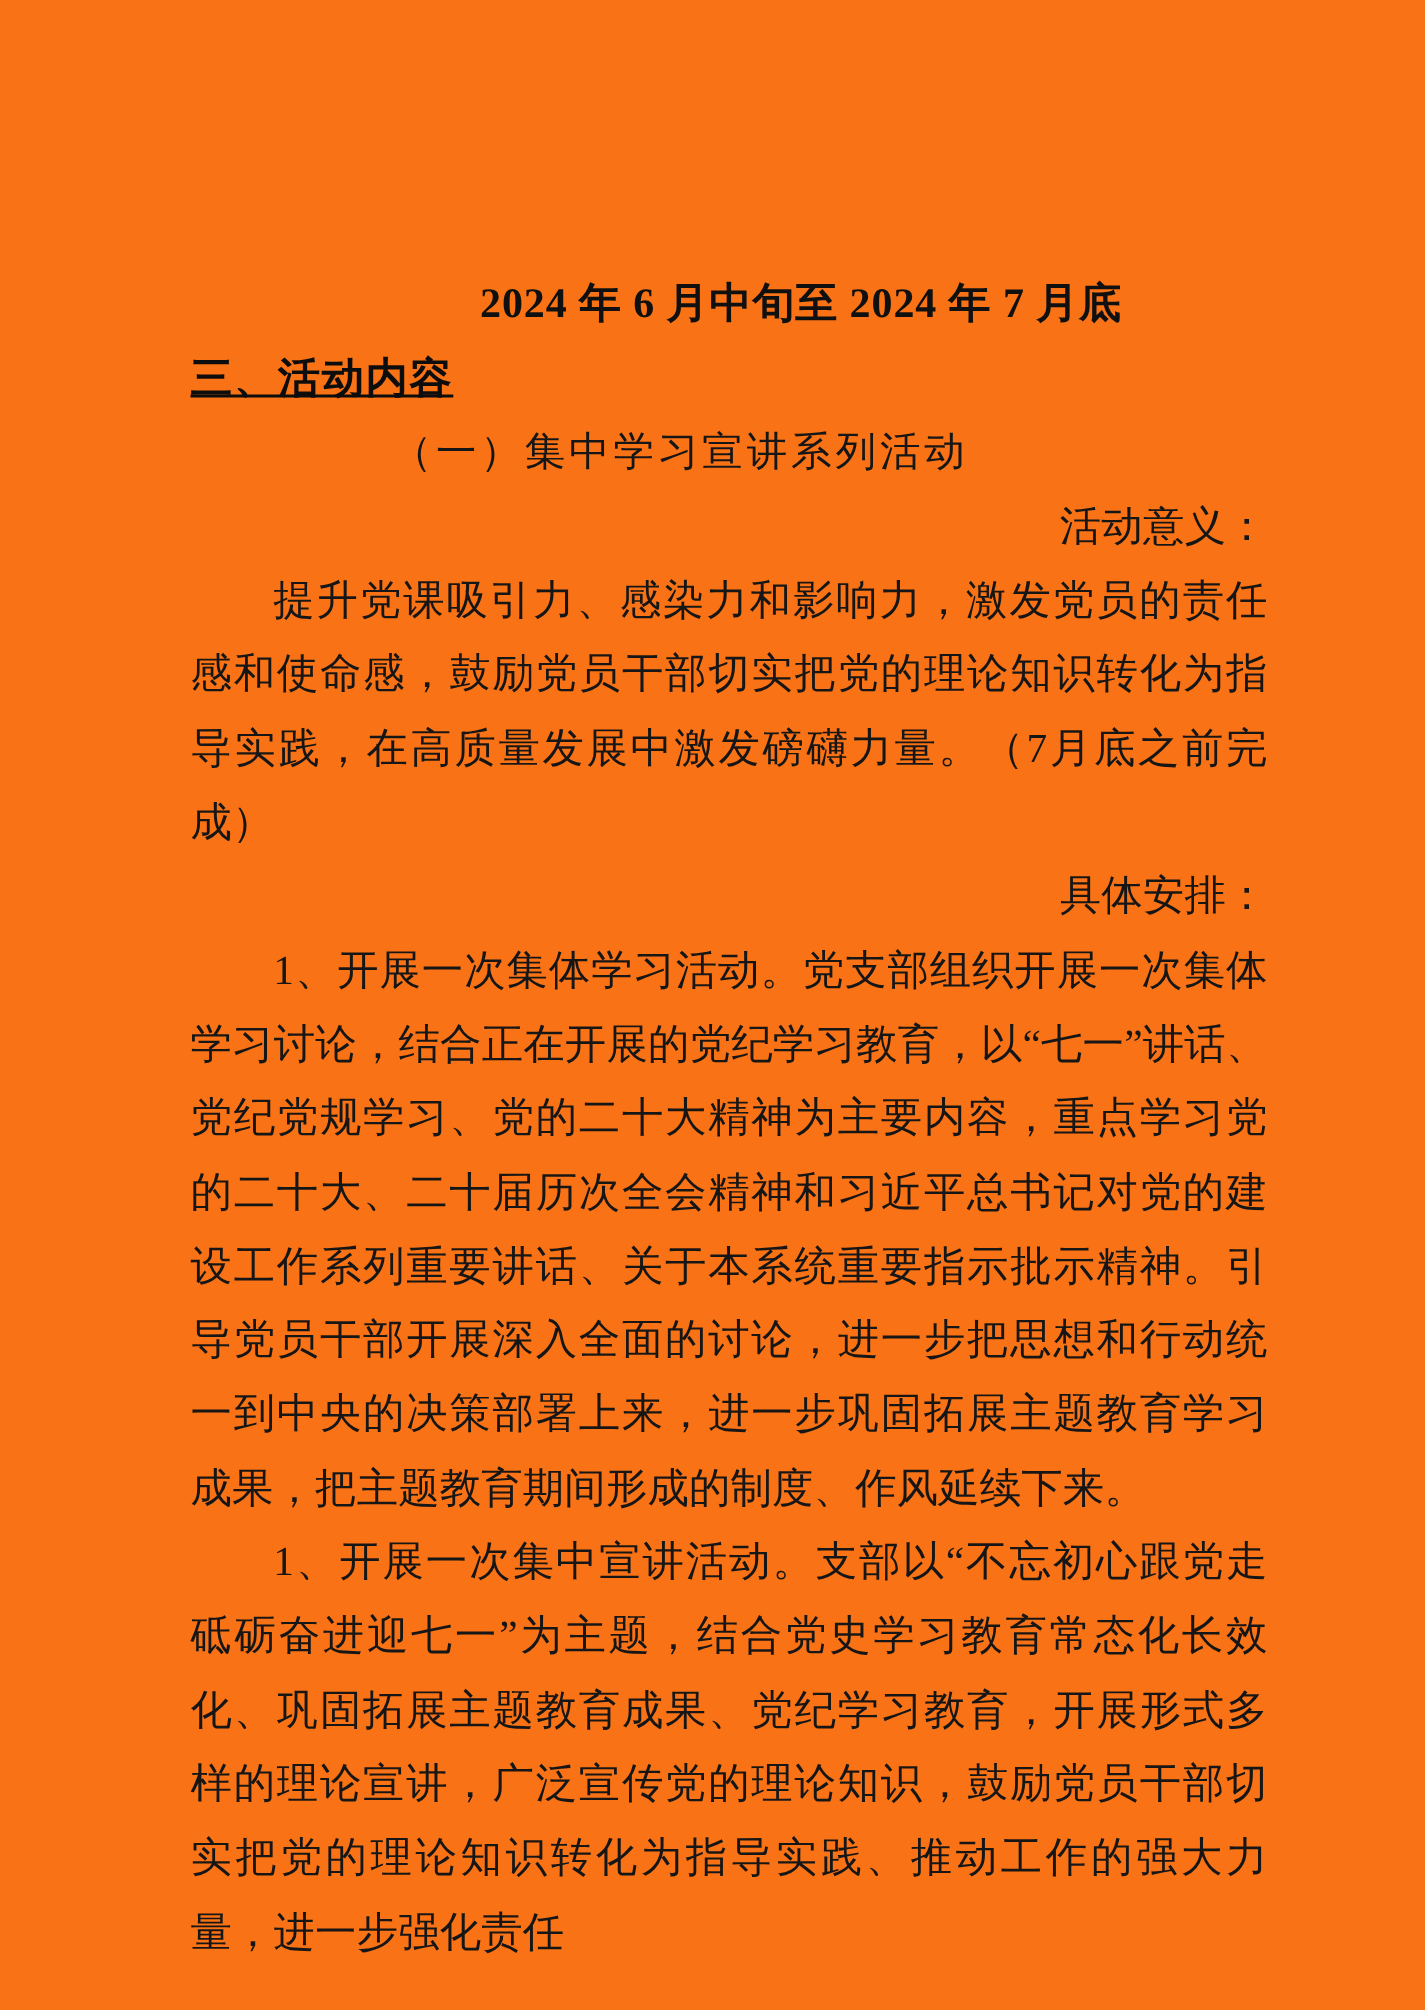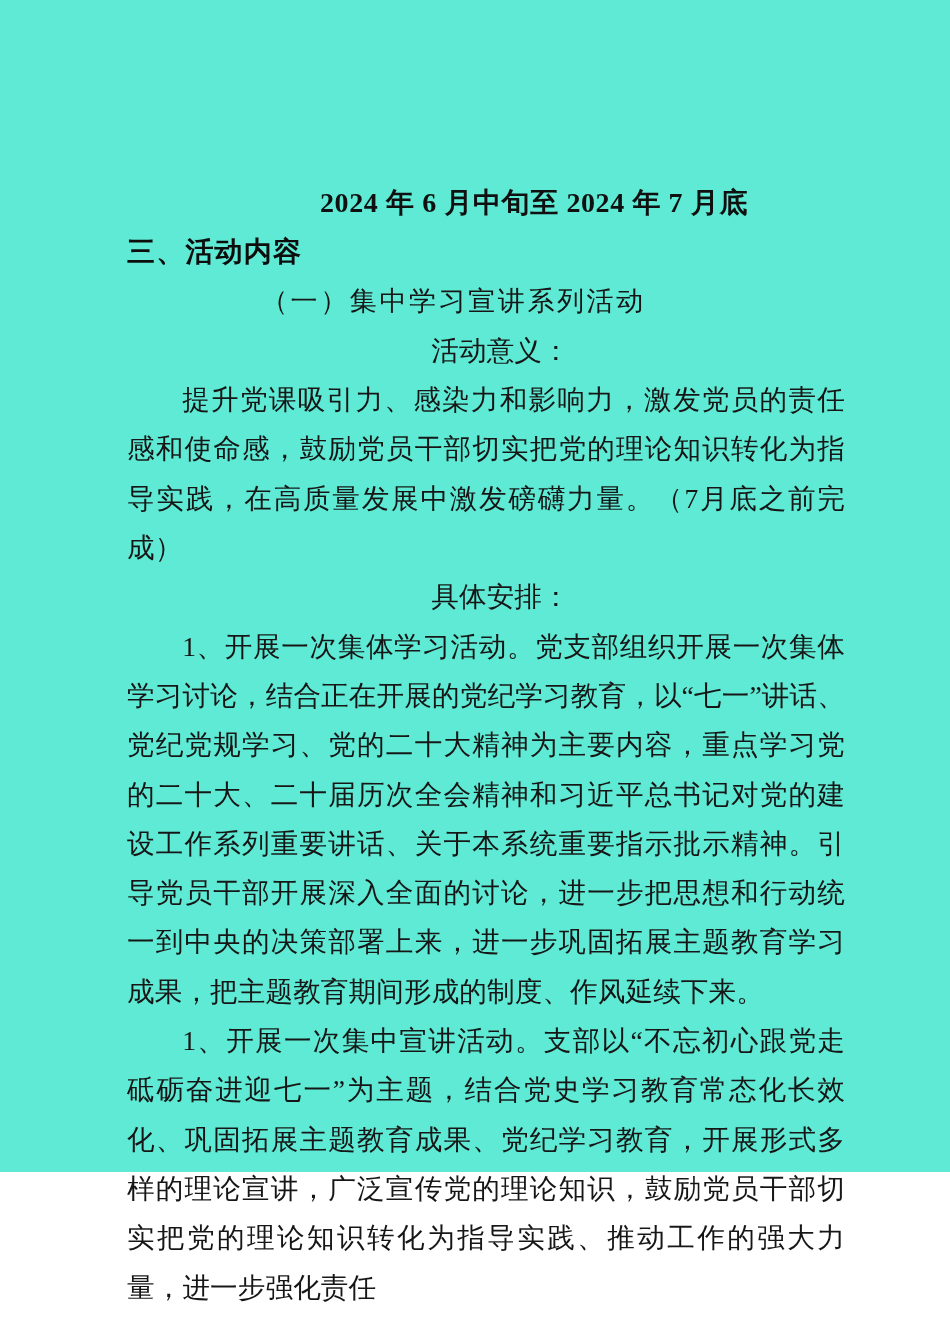--- a/index.html
+++ b/index.html
@@ -15,22 +15,22 @@
     font-family: "Liberation Serif", "DejaVu Serif", serif;
     color: #000000;
     -webkit-font-smoothing: antialiased;
   }
 
   .page {
     position: absolute;
     left: 0;
     top: 0;
     width: 950px;
-    height: 1172px;
-    background: #5eead4;
+    height: 1340px;
+    background: #f97316;
   }
 
   .content {
     position: absolute;
     left: 127px;
     top: 178px;
     width: 718px;
   }
 
   
@@ -47,20 +47,21 @@
 
   
   .heading-section {
     font-family: "Liberation Sans", "DejaVu Sans", sans-serif;
     font-weight: 700;
     font-size: 28px;
     line-height: 49.3px;
     letter-spacing: 1.2px;
     white-space: pre;
     color: #0d0d0d;
+    text-decoration: underline;
   }
 
   
   .subsection {
     font-family: "Liberation Serif", "DejaVu Serif", serif;
     font-weight: 400;
     font-size: 27px;
     line-height: 49.3px;
     letter-spacing: 2.6px;
     padding-left: 134px;
@@ -79,21 +80,21 @@
     text-align: justify;
     text-justify: inter-ideograph;
     text-indent: 0;
     margin: 0;
   }
   .para.indent2 {
     text-indent: 2em;
   }
   .para.label {
     text-indent: 1.05em;
-    text-align: center;
+    text-align: right;
   }
   .para.last-left {
     text-align: justify;
   }
 </style>
 </head>
 <body>
 
 <div class="page">
   <div class="content">

